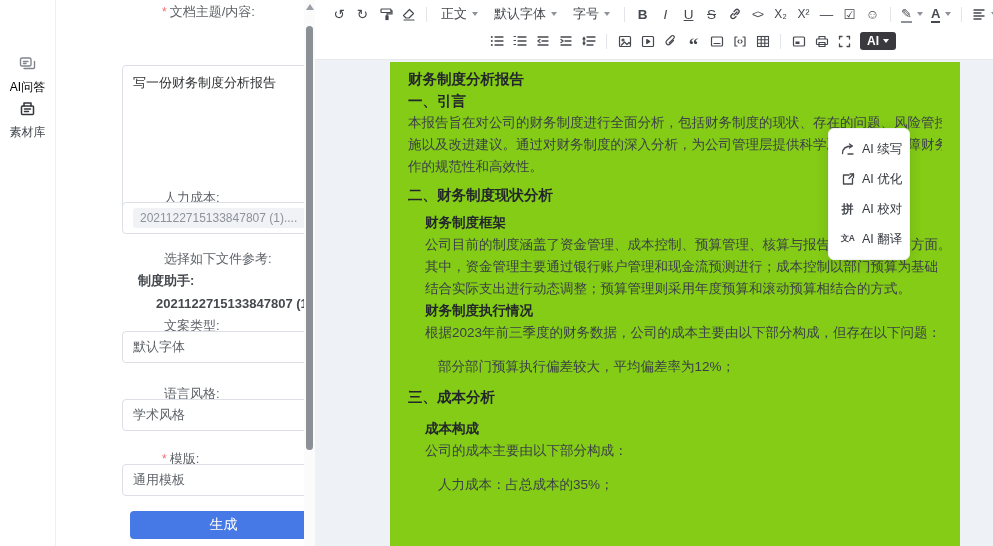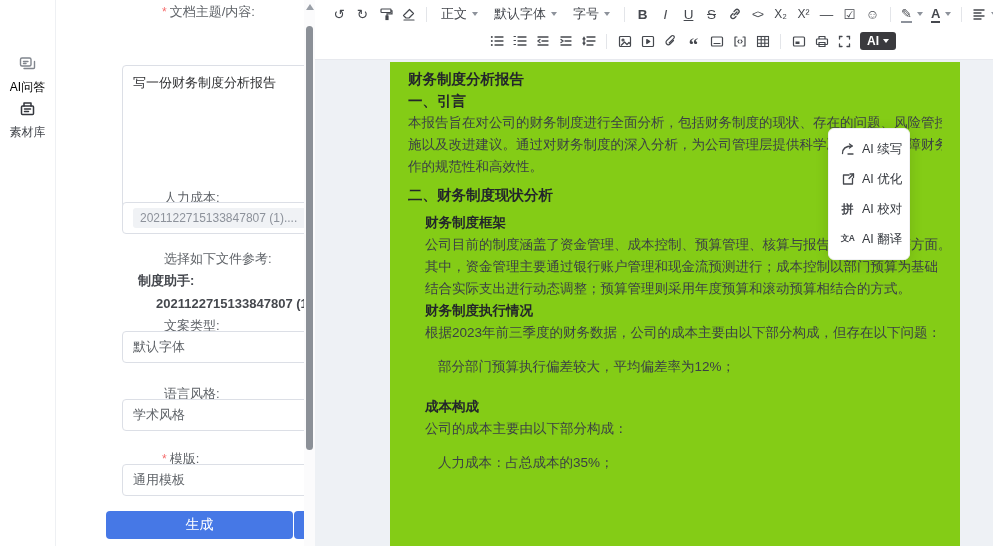--- a/index.html
+++ b/index.html
@@ -144,21 +144,21 @@
       <span class="chev"></span>
     </div>
 
     <div class="flabel" style="top:450px;left:66px"><span class="req">*</span><span>模版:</span></div>
     <div class="sel" style="top:464px">
       <span>通用模板</span>
       <span class="chev"></span>
       <span class="okcirc">✓</span>
     </div>
 
-    <button class="btn" style="left:50px;width:187px">生成</button>
+    <button class="btn" style="left:74px;width:187px">生成</button>
     <button class="btn" style="left:238px;width:52px">下载</button>
   </div>
 
   <div class="sbar">
     <div class="up"></div>
     <div class="thumb"></div>
   </div>
 
   <div class="editor">
 
@@ -337,20 +337,21 @@
         <div class="g6"></div>
         <div class="ln sh i1">财务制度框架</div>
         <div class="ln i1">公司目前的制度涵盖了资金管理、成本控制、预算管理、核算与报告、风险管理等方面。</div>
         <div class="ln i1">其中，资金管理主要通过银行账户管理和现金流预测进行；成本控制以部门预算为基础，</div>
         <div class="ln i1">结合实际支出进行动态调整；预算管理则采用年度预算和滚动预算相结合的方式。</div>
         <div class="ln sh i1">财务制度执行情况</div>
         <div class="ln i1">根据2023年前三季度的财务数据，公司的成本主要由以下部分构成，但存在以下问题：</div>
         <div class="g12"></div>
         <div class="ln i2">部分部门预算执行偏差较大，平均偏差率为12%；</div>
         <div class="g8"></div>
+        <div class="ln hd">三、成本分析</div>
         <div class="g10"></div>
         <div class="ln sh i1">成本构成</div>
         <div class="ln i1">公司的成本主要由以下部分构成：</div>
         <div class="g12"></div>
         <div class="ln i2">人力成本：占总成本的35%；</div>
       </div>
 
       <div class="menu">
         <div class="mi">
           <span class="mico">

